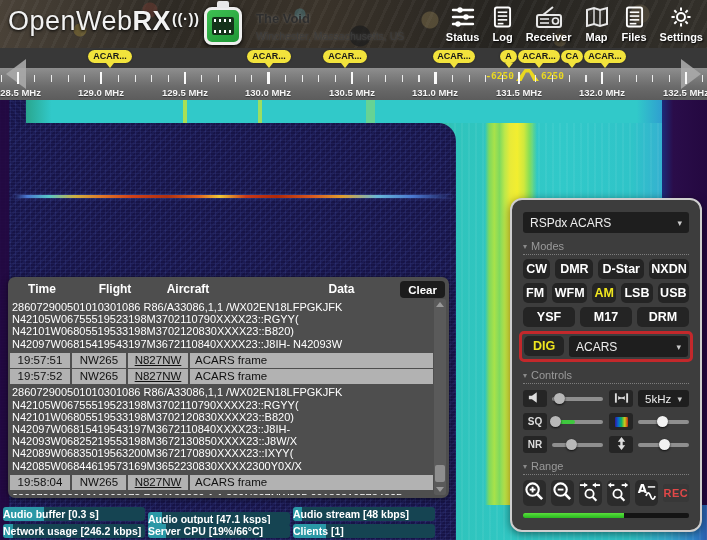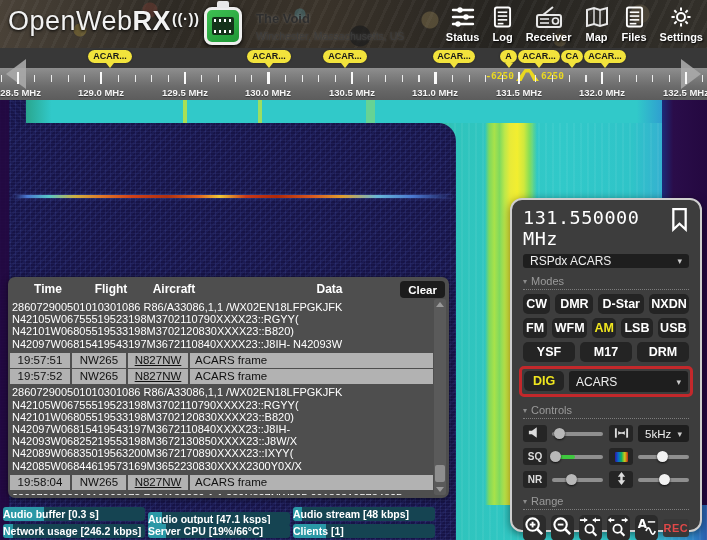--- a/index.html
+++ b/index.html
@@ -79,21 +79,21 @@
       repeating-linear-gradient(135deg, rgba(70,90,190,.10) 0 2px, transparent 2px 6px);}
   .wf-band{position:absolute;left:26px;top:0;width:636px;height:23px;
     background:linear-gradient(90deg,#2aa68e 0,#31c9c9 4%,#31c9c9 96%,#2f9fd0 100%);}
   .wf-band i{position:absolute;top:0;height:23px;background:#a8e055;}
   .wf-burst{position:absolute;left:14px;top:95px;width:438px;height:3px;box-shadow:0 0 3px rgba(110,150,255,.45);
     background:linear-gradient(90deg, rgba(60,100,220,0) 0%,#4a78d0 3%,#58c8c8 8%,#d0b040 14%,#e07828 20%,#d04018 27%,#b03010 35%,#e06020 42%,#f0c838 47%,#c83818 53%,#b02808 60%,#d85820 68%,#e0a030 75%,#68b8d8 83%,#4a78d0 91%, rgba(60,100,220,0) 100%);}
   .wf-ledge{position:absolute;left:0;top:0;width:9px;height:440px;background:#240840;opacity:.9;}
 
   
   .msgpanel{position:absolute;left:8px;top:277px;width:441px;height:221px;background:#4e4e4e;border-radius:7px;box-shadow:0 1px 6px rgba(0,0,0,.5);}
-  .thead{display:flex;gap:6px;padding:5px 0 3px 10px;font-size:12px;font-weight:bold;color:#fff;}
+  .thead{display:flex;gap:16px;padding:5px 0 3px 4px;font-size:12px;font-weight:bold;color:#fff;}
   .c-time{width:60px;text-align:center;} .c-flight{width:54px;text-align:center;}
   .c-aircraft{width:60px;text-align:center;} .c-data{flex:1;text-align:center;}
   .clearbtn{position:absolute;top:4px;right:4px;height:17px;background:#1c1c1c;border:none;border-radius:4px;
     color:#fff;font-weight:bold;font-size:11.5px;padding:0 8px;font-family:"Liberation Sans",sans-serif;cursor:pointer;}
   .tbody{position:absolute;left:2px;right:16px;top:22px;bottom:3px;overflow:hidden;}
   .msg-text{color:#fff;font-size:11px;line-height:12.2px;margin:2px 0 3px 2px;white-space:nowrap;overflow:hidden;}
   .msg-row{display:flex;gap:2px;margin:1.5px 0;font-size:11.5px;line-height:15px;color:#111;cursor:pointer;}
   .msg-row span{background:#b2b2b2;}
   .msg-row .c-data{text-align:left;padding-left:5px;}
   .msg-row .c-aircraft{text-decoration:underline;cursor:pointer;}
@@ -338,28 +338,20 @@
       </div>
     </div>
     <div class="scrollbar">
       <div class="sb-up"></div>
       <div class="sb-thumb"></div>
       <div class="sb-down"></div>
     </div>
   </div>
 
   <aside class="rxpanel">
-    <div class="freq-row">
-      <div class="freq">131.550000 MHz</div>
-      <span class="bmk-ic">
-        <svg width="19" height="25" viewBox="0 0 20 26">
-            <path d="M3.5 2 H16.5 V23.5 L10 17.5 L3.5 23.5 Z" fill="none" stroke="#fff" stroke-width="2.4"></path>
-          </svg>
-      </span>
-    </div>
     <div class="sel profile">
       <span>RSPdx ACARS</span>
       <span class="chev">▾</span>
     </div>
 
     <div class="shead">
       <span class="sh-chev">▾</span>
       <span>Modes</span>
     </div>
     <div class="mrow r2">

